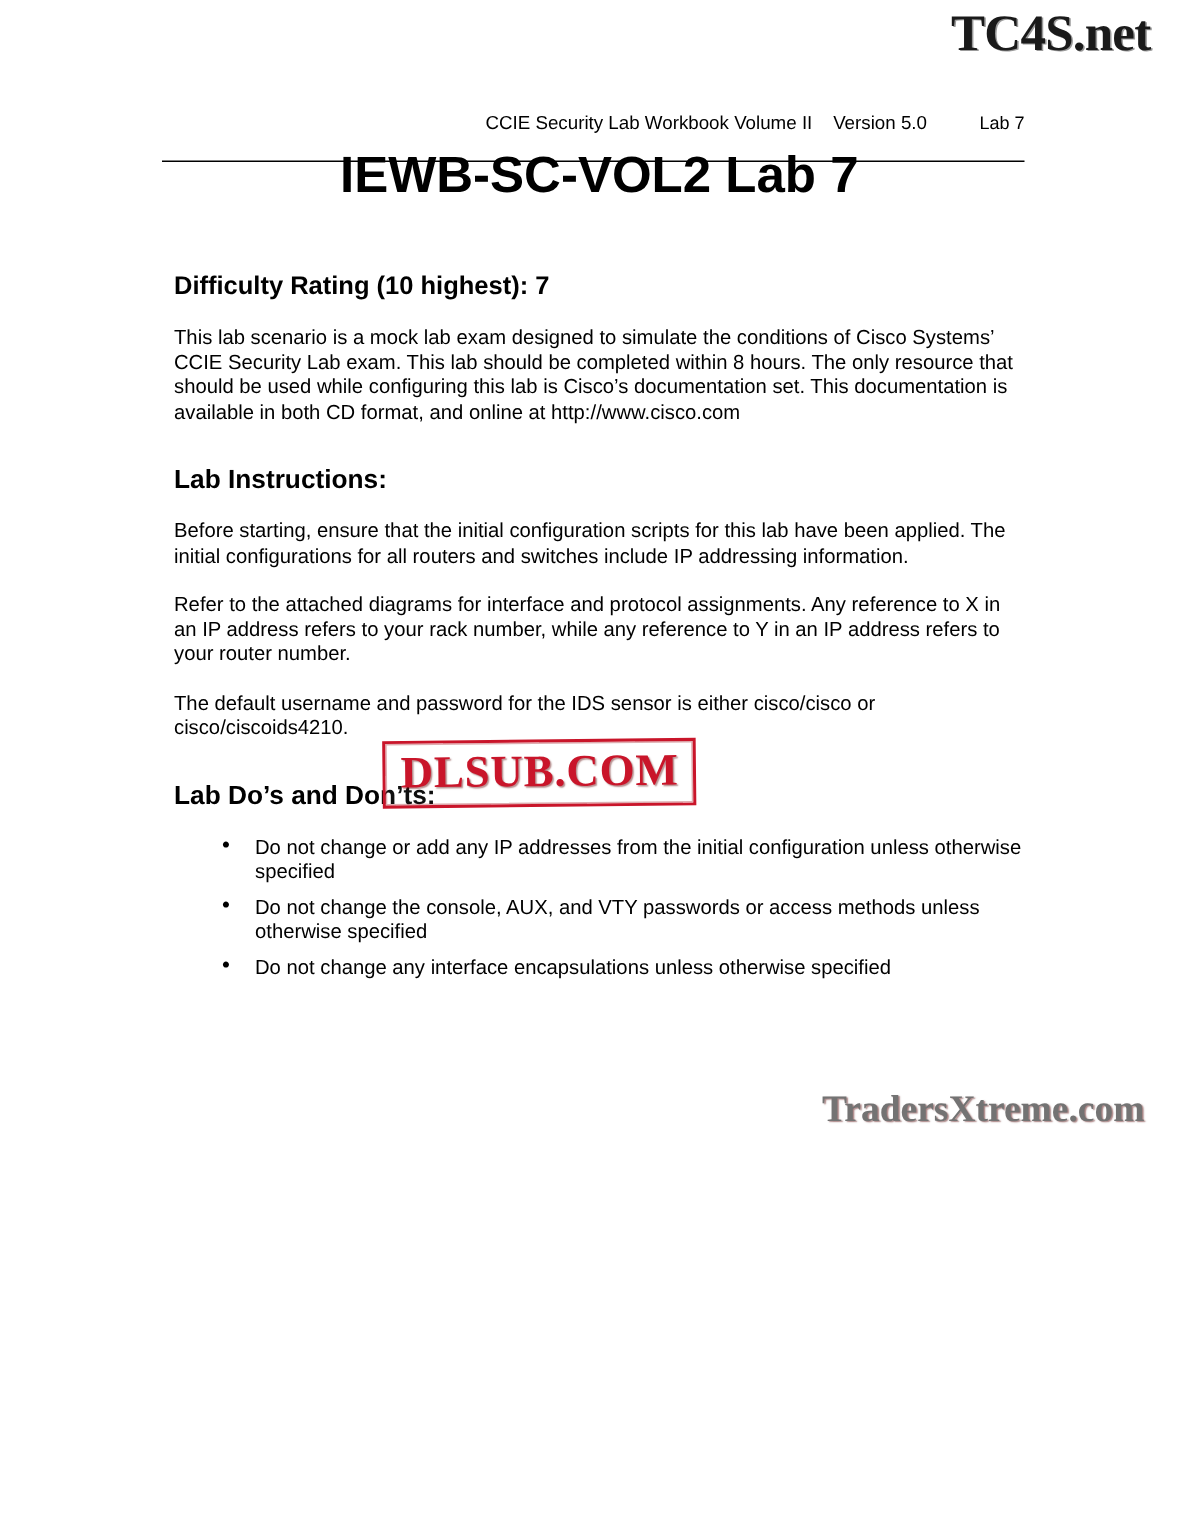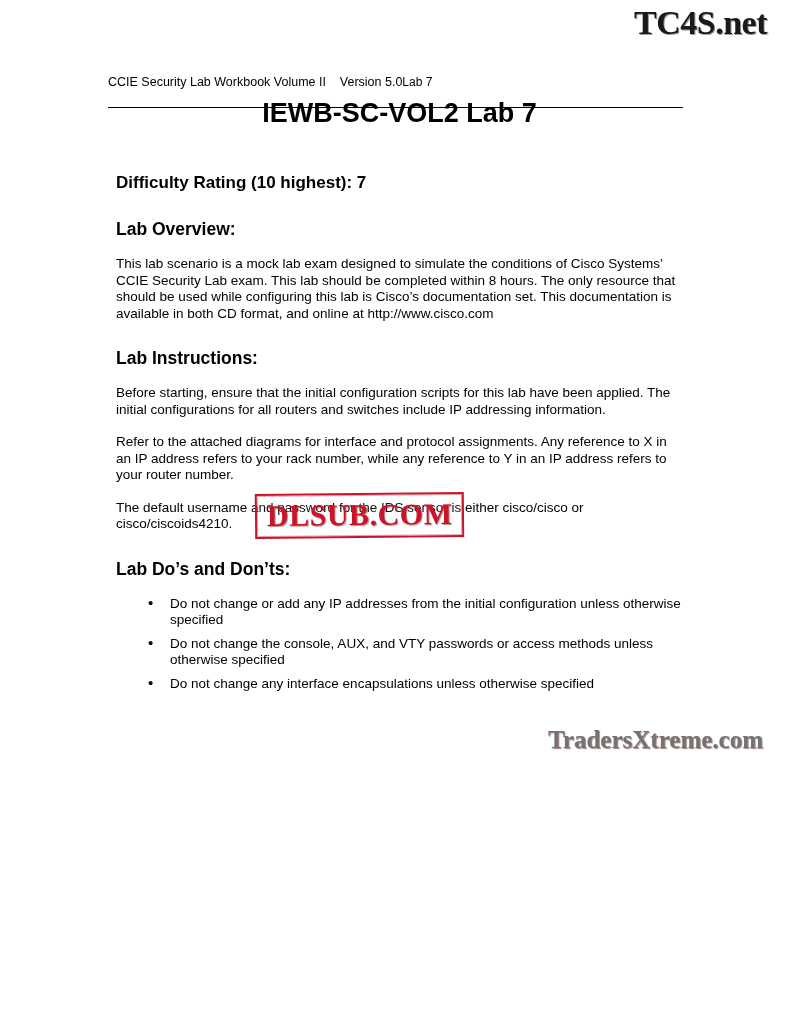--- a/index.html
+++ b/index.html
@@ -41,37 +41,38 @@
   
   .header {
     position: absolute;
     top: 44px;
     left: 108px;
     right: 108px;
     border-bottom: 1px solid #000000;
     padding-bottom: 18px;
     font-size: 12.5px;
     display: flex;
-    justify-content: flex-start;
+    justify-content: flex-end;
     align-items: flex-end;
+    gap: 35px;
   }
   .header-left { white-space: pre; }
   .header-right { font-size: 12px; margin-top: 31px; }
 
   
   .content {
     position: absolute;
     top: 78px;
     left: 108px;
     right: 100px;
   }
 
   h1.doc-title {
     text-align: center;
-    font-size: 27px;
+    font-size: 34px;
     font-weight: bold;
     margin: 20px 0 0 0;
     letter-spacing: 0px;
   }
 
   h2.section {
     font-size: 17.5px;
     font-weight: bold;
     margin: 26px 0 0 8px;
   }
@@ -153,21 +154,20 @@
     <span class="header-left">CCIE Security Lab Workbook Volume II    Version 5.0</span>
     <span class="header-right">Lab 7</span>
   </div>
 
   <div class="content">
 
     <h1 class="doc-title">IEWB-SC-VOL2 Lab 7</h1>
 
     <h2 class="rating">Difficulty Rating (10 highest): 7</h2>
 
-    <h2 class="section">Lab Overview:</h2>
     <p class="body">This lab scenario is a mock lab exam designed to simulate the conditions of Cisco Systems’ CCIE Security Lab exam.  This lab should be completed within 8 hours.  The only resource that should be used while configuring this lab is Cisco’s documentation set.  This documentation is available in both CD format, and online at http://www.cisco.com</p>
 
     <h2 class="section">Lab Instructions:</h2>
     <p class="body">Before starting, ensure that the initial configuration scripts for this lab have been applied.  The initial configurations for all routers and switches include IP addressing information.</p>
     <p class="body">Refer to the attached diagrams for interface and protocol assignments.  Any reference to X in an IP address refers to your rack number, while any reference to Y in an IP address refers to your router number.</p>
     <p class="body">The default username and password for the IDS sensor is either cisco/cisco or cisco/ciscoids4210.</p>
 
     <h2 class="section">Lab Do’s and Don’ts:</h2>
     <ul class="dos">
       <li>Do not change or add any IP addresses from the initial configuration unless otherwise specified</li>

